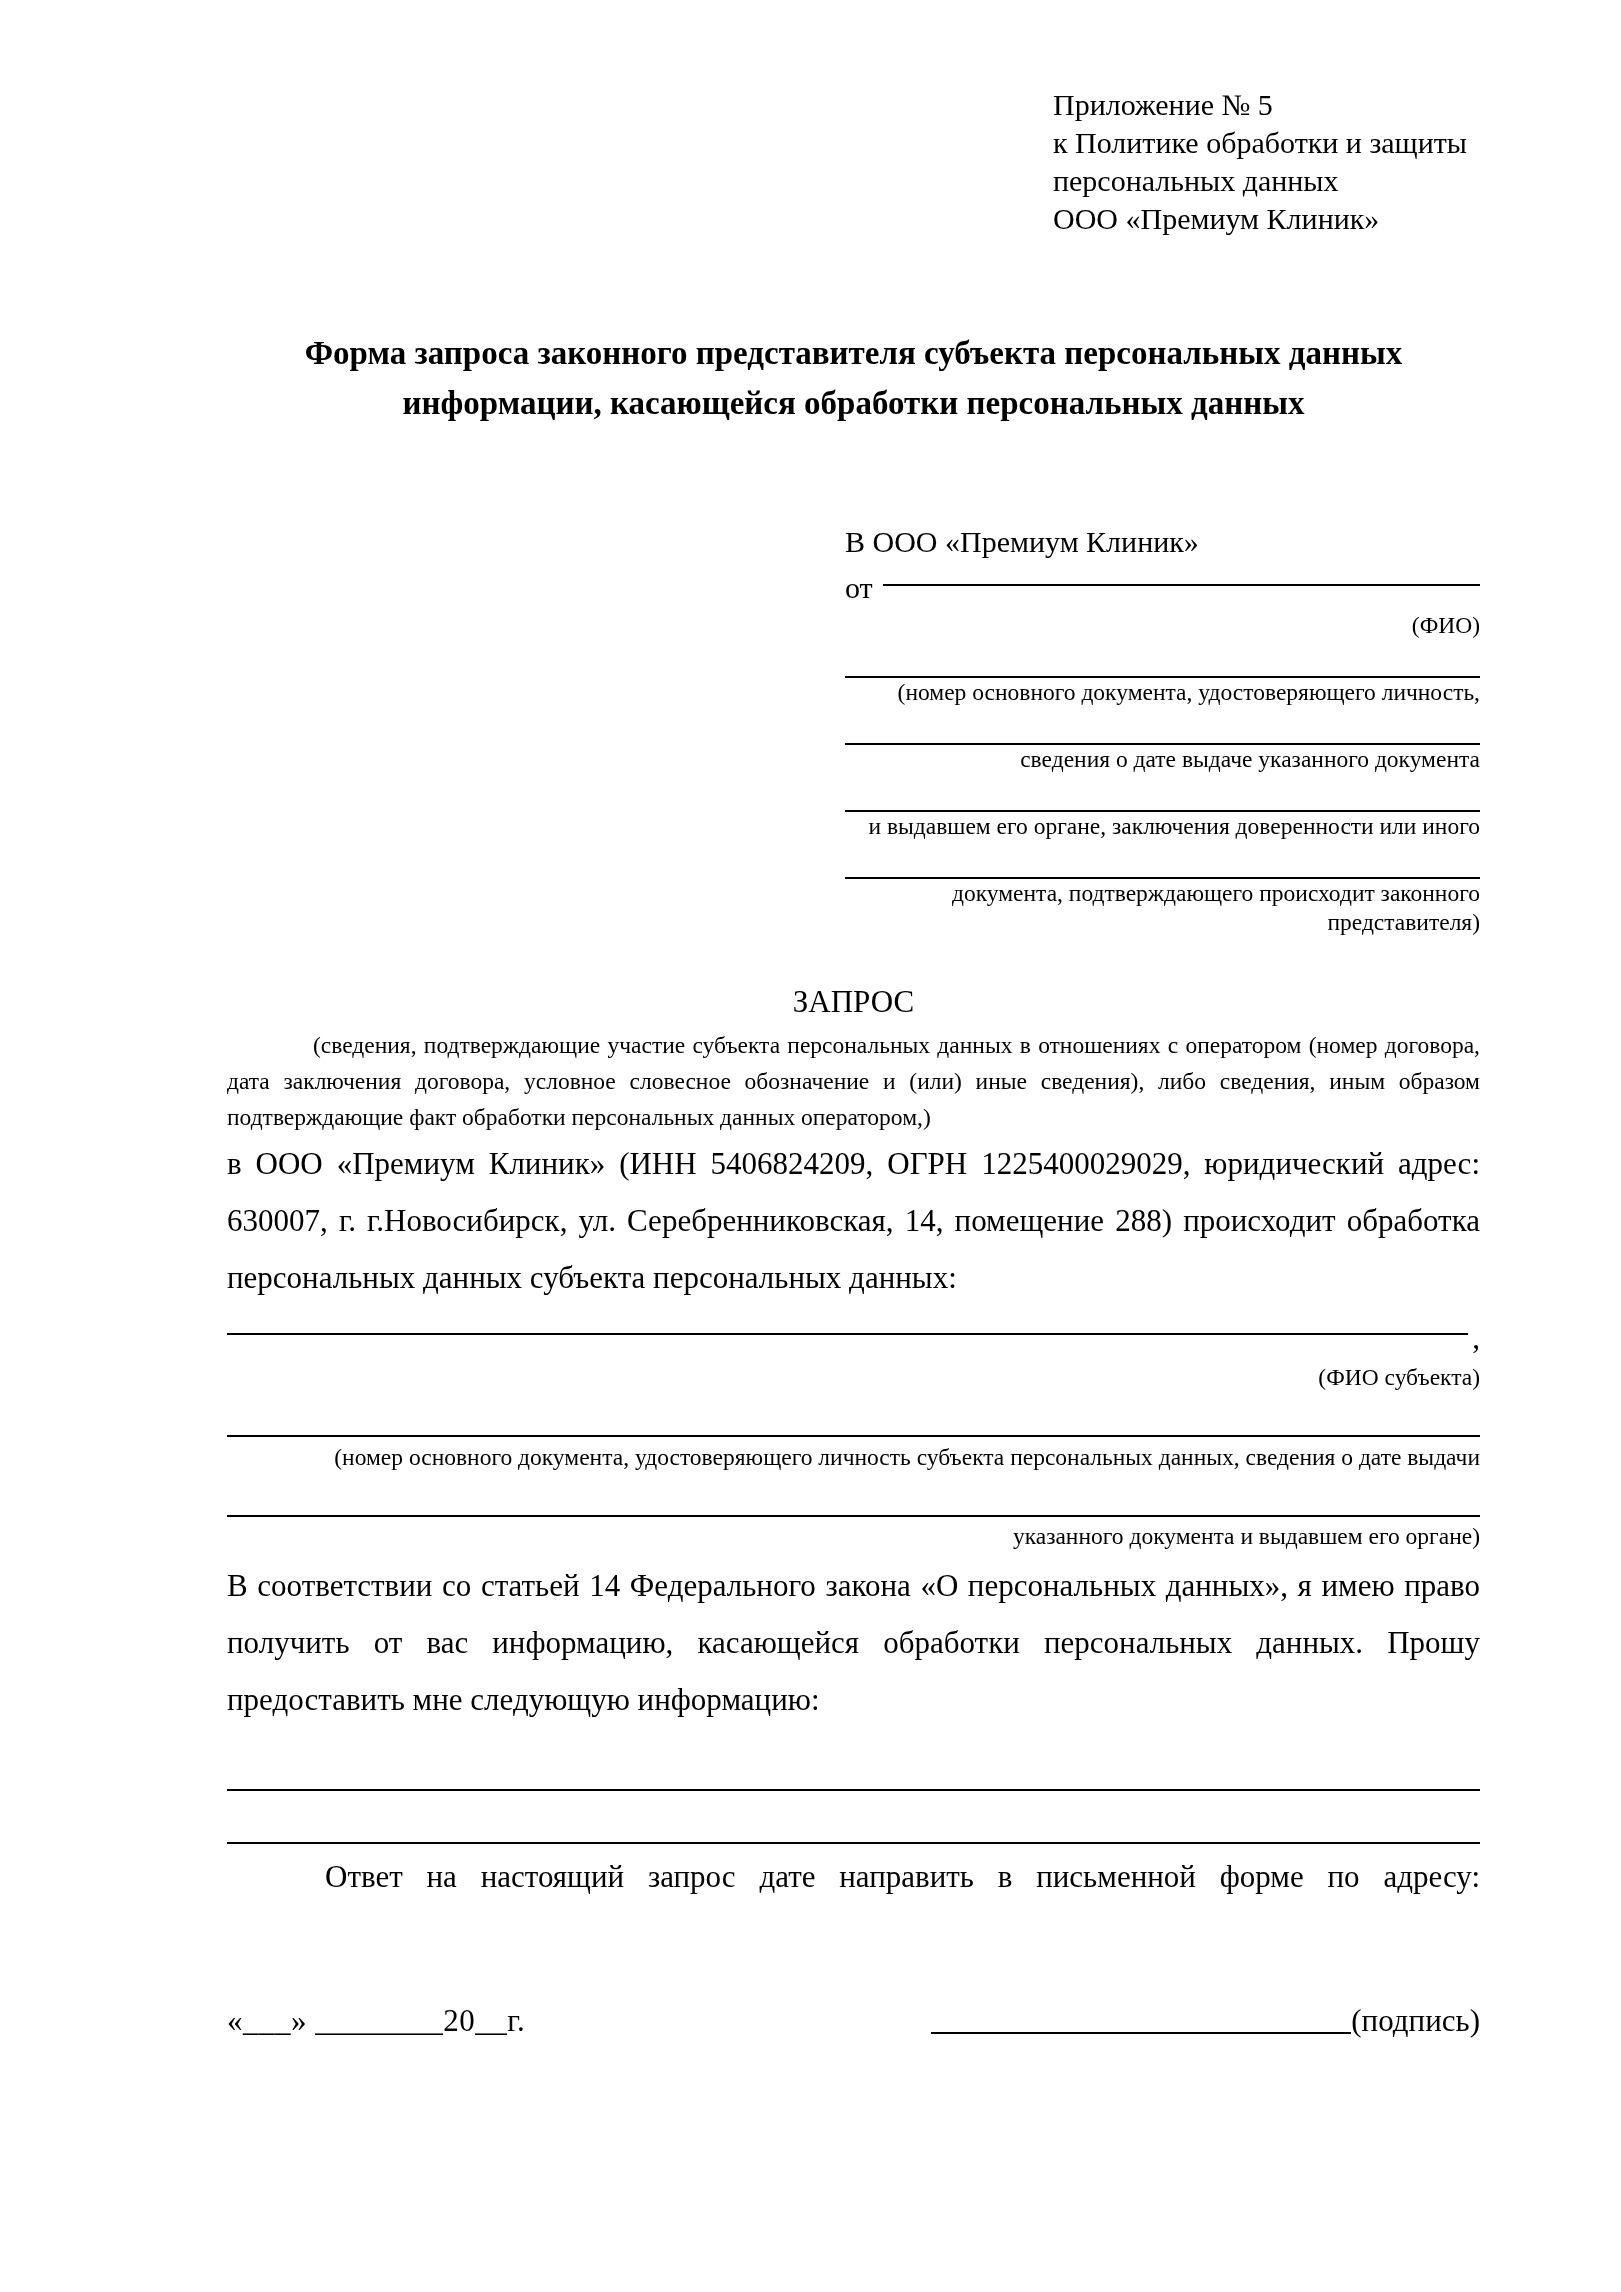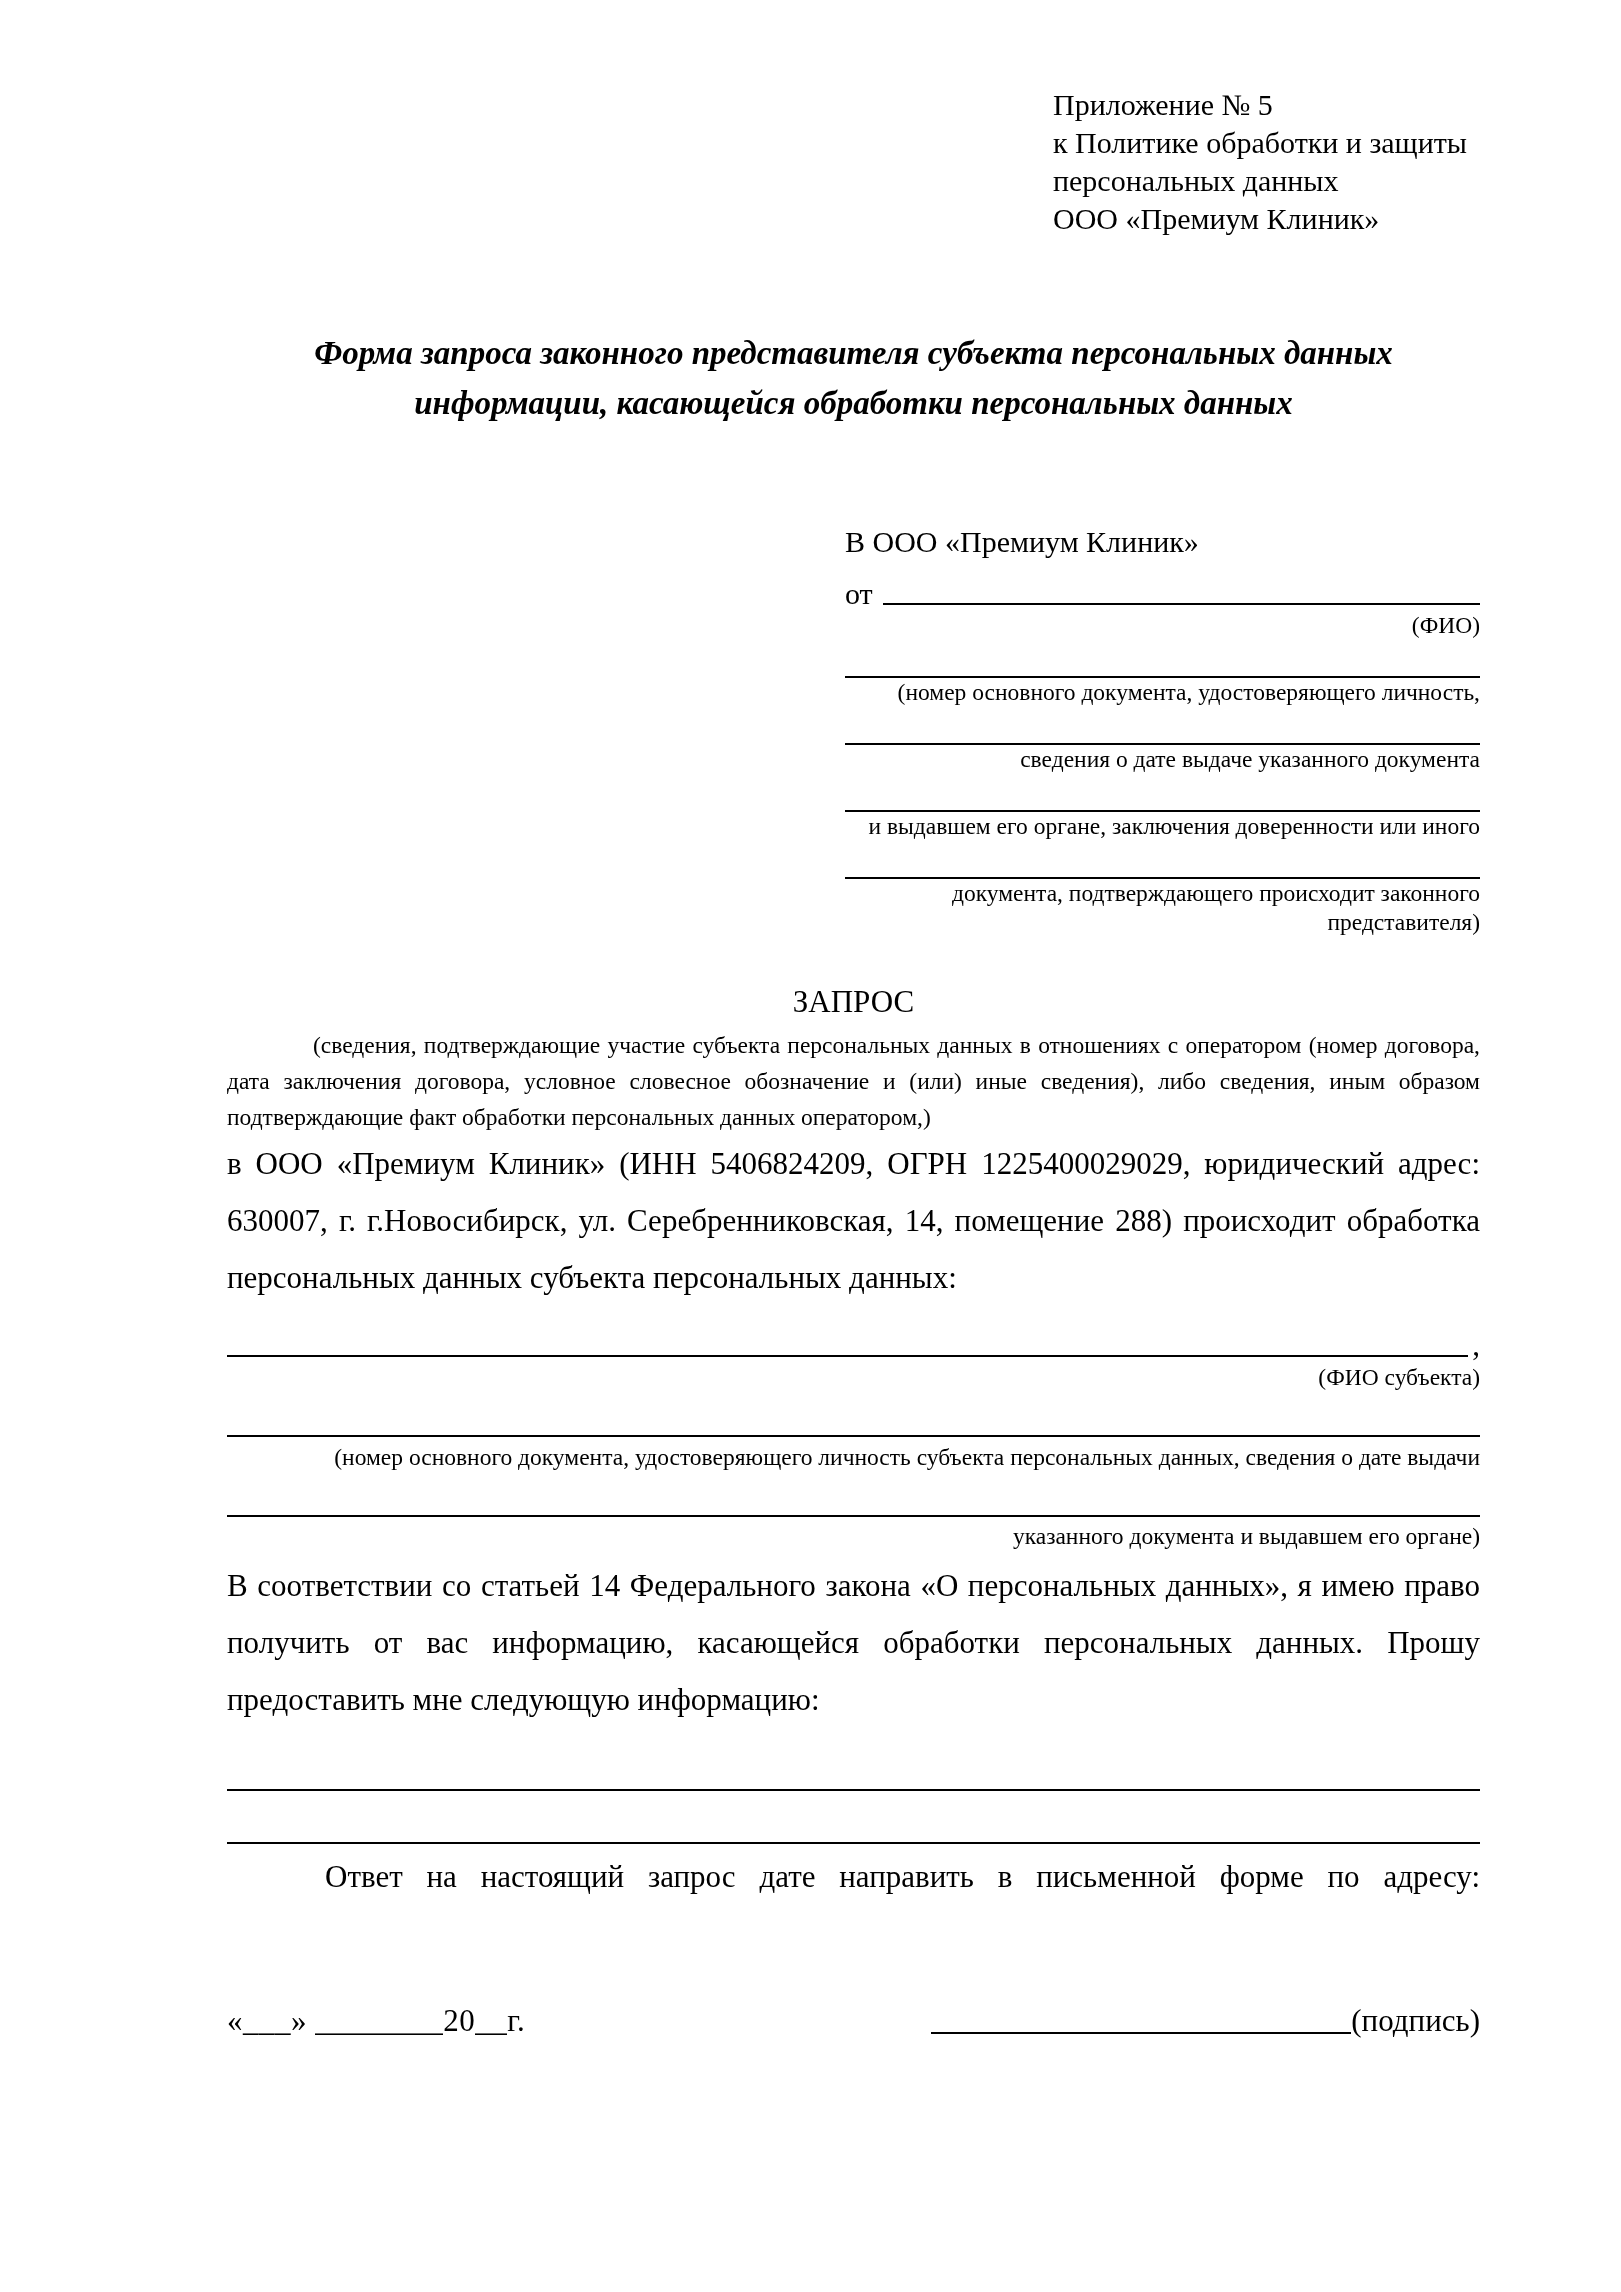--- a/index.html
+++ b/index.html
@@ -11,26 +11,26 @@
     color:#000000;
     font-family:"Liberation Serif", serif;
     padding:86px 141px 0 227px;
   }
   
   .appendix { width:427px; margin-left:auto; font-size:30px; line-height:38px; }
   
   .doc-title {
     margin-top:90px;
     font-size:33px; font-weight:bold;
-    text-align:center; line-height:50px;font-style:italic;
+    text-align:center; line-height:50px;
   }
   
   .addressee { width:635px; margin-left:auto; margin-top:93px; font-size:30px; }
   .org-line { line-height:41px; }
-  .row { display:flex; align-items:flex-end; }
+  .row { display:flex; align-items:center; }
   .rule { flex:1 1 auto; border-bottom:2.9px solid #000; margin-bottom:5.9px; }
   .from-row { margin-top:3.9px; height:45px; }
   .from-row .rule { margin-left:9.8px; }
   .caption { font-size:23.5px; text-align:right; line-height:29px; }
   .field { margin-top:36px; }
   .hr { height:0; border-bottom:2.9px solid #000; }
   
   .request-heading { margin-top:43px; font-size:31px; text-align:center; line-height:43px; }
   .accordance-row { margin-top:11.8px; font-size:31px; height:47px; }
   .accordance-row .indent { width:98px; flex:0 0 auto; }

